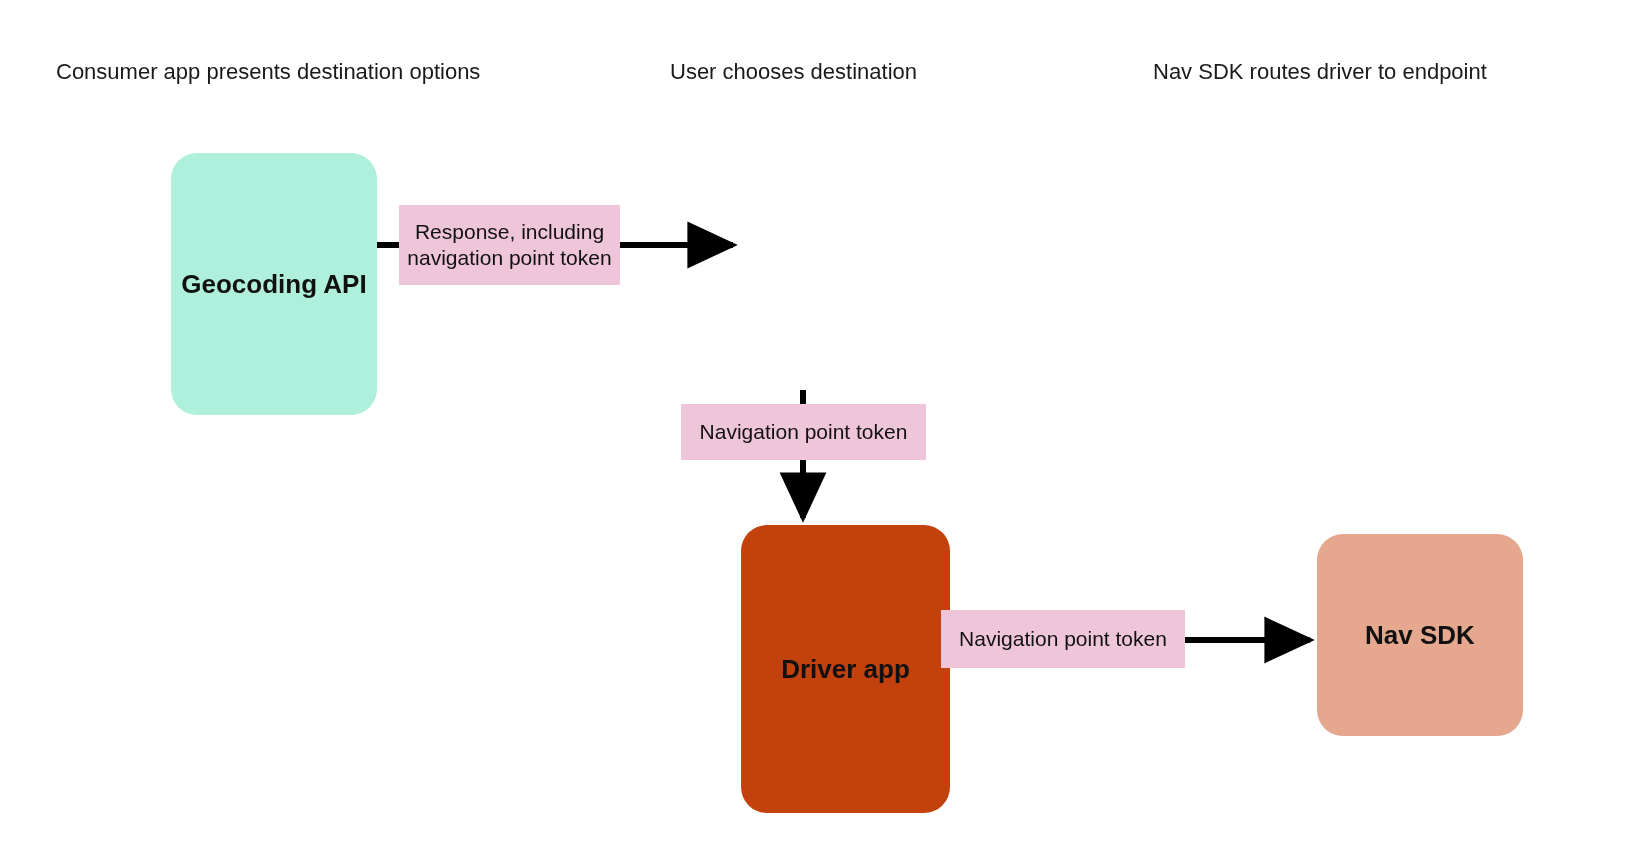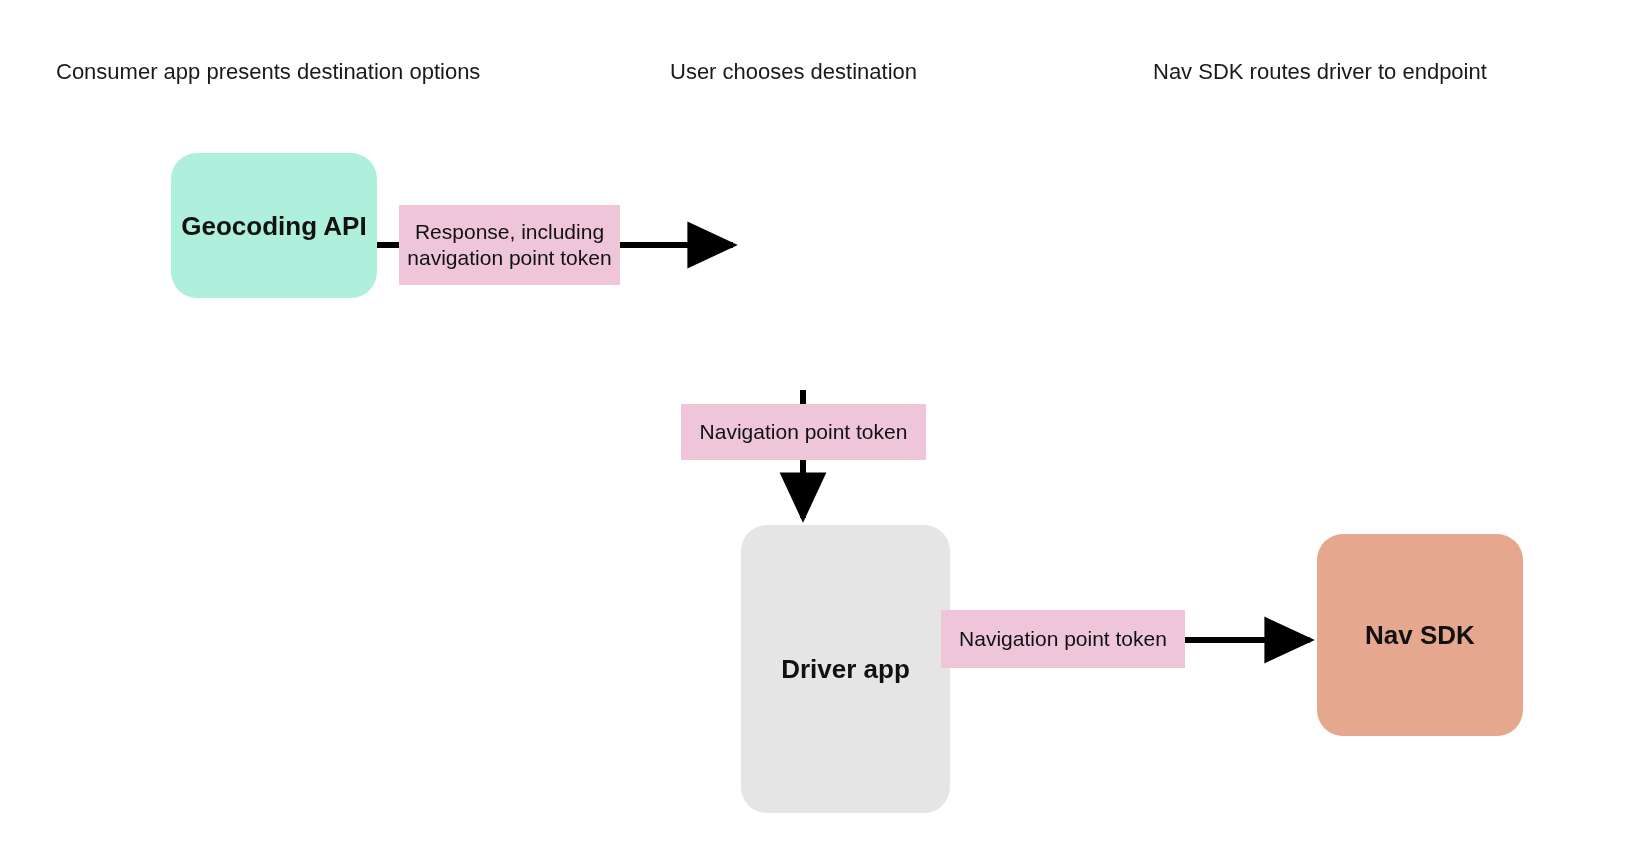--- a/index.html
+++ b/index.html
@@ -46,21 +46,21 @@
     font-size: 26px;
     font-weight: 700;
     color: #111111;
     text-align: center;
     line-height: 30px;
     white-space: nowrap;
   }
 
   #node-geocoding {
     left: 171px;  top: 153px;
-    width: 206px; height: 145px;
+    width: 206px; height: 262px;
   }
   #node-consumer {
     left: 740px;  top: 110px;
     width: 208px; height: 280px;
   }
   #node-driver {
     left: 741px;  top: 525px;
     width: 209px; height: 288px;
   }
   #node-navsdk {
@@ -133,21 +133,21 @@
 
     <line x1="950" y1="640" x2="942" y2="640" stroke="#000000" stroke-width="6"></line>
     <line x1="1185" y1="640" x2="1310" y2="640" stroke="#000000" stroke-width="6" marker-end="url(#arrowhead)"></line>
   </svg>
 
   <div class="node" id="node-geocoding" style="background:#aff0dc;">
     <span class="node-label">Geocoding API</span>
   </div>
 
 
-  <div class="node" id="node-driver" style="background:#e5e5e5;">
+  <div class="node" id="node-driver" style="background:#c2410c;">
     <span class="node-label">Driver app</span>
   </div>
 
   <div class="node" id="node-navsdk" style="background:#e6a78f;">
     <span class="node-label">Nav SDK</span>
   </div>
 
   <div class="edge-label" id="label-response" style="background:#efc5da;">
     <span>Response, including navigation point token</span>
   </div>

